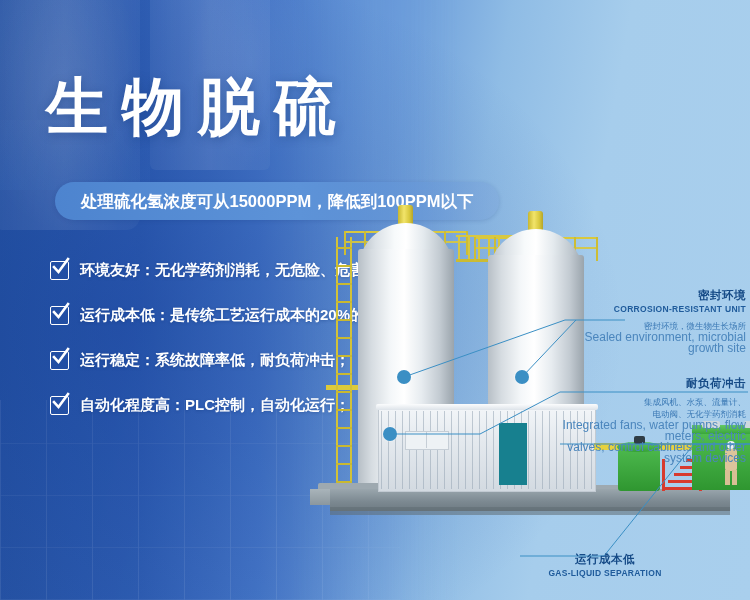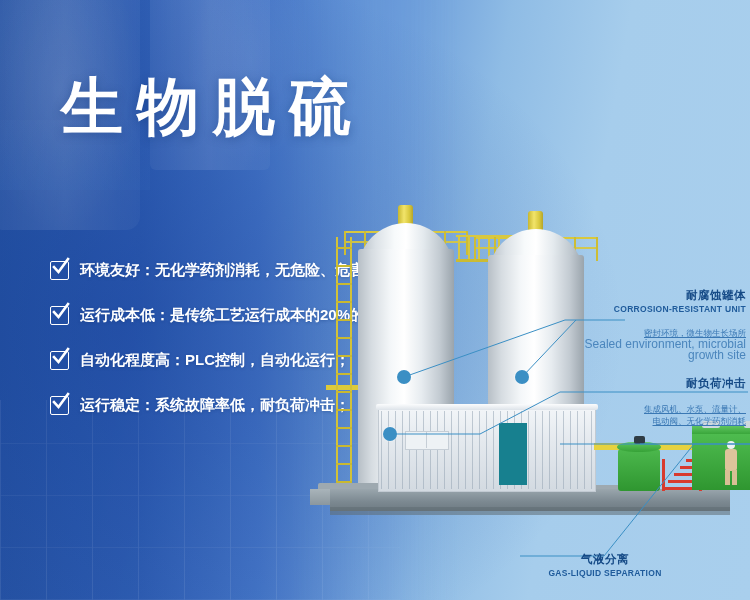--- a/index.html
+++ b/index.html
@@ -42,21 +42,21 @@
       repeating-linear-gradient(90deg,rgba(255,255,255,.9) 0 1px,rgba(255,255,255,0) 1px 46px),
       repeating-linear-gradient(0deg,rgba(255,255,255,.6) 0 1px,rgba(255,255,255,0) 1px 52px);
   }
   .bg-vig{
     position:absolute;inset:0;
     background:radial-gradient(ellipse 700px 520px at 120px 330px, rgba(20,60,150,.38), rgba(20,60,150,0) 72%);
   }
 
   
   .title{
-    position:absolute;left:61px;top:76px;
+    position:absolute;left:46px;top:76px;
     font-size:62px;font-weight:bold;color:#ffffff;letter-spacing:14px;line-height:1;
     text-shadow:0 2px 10px rgba(12,45,110,.35);
     white-space:nowrap;
   }
   .subtitle-pill{
     position:absolute;left:55px;top:182px;
     height:38px;line-height:38px;padding:0 26px;
     border-radius:19px;
     background:linear-gradient(90deg,#4d84cf 0%,#5d93d8 55%,rgba(120,160,215,.35) 100%);
     color:#ffffff;font-size:16.5px;font-weight:bold;white-space:nowrap;
@@ -204,38 +204,39 @@
 
   
   .dot{
     position:absolute;width:14px;height:14px;border-radius:50%;
     background:#3b8fc4;box-shadow:0 0 0 1px rgba(255,255,255,.25);
   }
   .lead{position:absolute;overflow:visible;}
   .callout{position:absolute;text-align:right;}
   .callout .cn{color:#154a86;font-size:11.5px;font-weight:bold;letter-spacing:.5px;line-height:15px;}
   .callout .ce{color:#1f5b9b;font-size:8.5px;font-weight:bold;letter-spacing:.3px;line-height:12px;}
-  .callout .dz{color:#3a78b4;font-size:8.5px;line-height:12px;margin-top:12px;text-decoration:underline;}
+  .callout .dz{color:#3a78b4;font-size:8.5px;line-height:12px;margin-top:5px;}
   .callout .de{color:#4b86bd;font-size:12px;line-height:11px;font-style:normal;}
 </style>
 </head>
 <body>
 
 <div class="stage">
 
   <div class="bg-right"></div>
   <div class="bg-photo">
     <div class="bg-tank t1"></div>
     <div class="bg-tank t2"></div>
     <div class="bg-band"></div>
     <div class="bg-lines"></div>
   </div>
   <div class="bg-vig"></div>
 
   <div class="title">生物脱硫</div>
+  <div class="subtitle-pill">处理硫化氢浓度可从15000PPM，降低到100PPM以下</div>
 
   <div class="bullets">
     <div class="bullet">
       <span class="chk">
         <svg width="20" height="20" viewBox="0 0 20 20">
             <path d="M3 10 L7.5 15 L17 2" fill="none" stroke="#ffffff" stroke-width="2.6" stroke-linecap="square"></path>
           </svg>
       </span>
       <span class="bullet-text">环境友好：无化学药剂消耗，无危险、危害废弃物排放；</span>
     </div>
@@ -246,29 +247,29 @@
           </svg>
       </span>
       <span class="bullet-text">运行成本低：是传统工艺运行成本的20%的费用；</span>
     </div>
     <div class="bullet">
       <span class="chk">
         <svg width="20" height="20" viewBox="0 0 20 20">
             <path d="M3 10 L7.5 15 L17 2" fill="none" stroke="#ffffff" stroke-width="2.6" stroke-linecap="square"></path>
           </svg>
       </span>
-      <span class="bullet-text">自动化程度高：PLC控制，自动化运行；</span>
+      <span class="bullet-text">运行稳定：系统故障率低，耐负荷冲击；</span>
     </div>
     <div class="bullet">
       <span class="chk">
         <svg width="20" height="20" viewBox="0 0 20 20">
             <path d="M3 10 L7.5 15 L17 2" fill="none" stroke="#ffffff" stroke-width="2.6" stroke-linecap="square"></path>
           </svg>
       </span>
-      <span class="bullet-text">运行稳定：系统故障率低，耐负荷冲击；</span>
+      <span class="bullet-text">自动化程度高：PLC控制，自动化运行；</span>
     </div>
   </div>
 
   <div class="illus">
 
     <div class="pipe-top"></div>
     <div class="pipe-y p2"></div>
     <div class="pipe-y p3"></div>
 
     <div class="tank" style="left:58px;top:0;">
@@ -384,30 +385,32 @@
   <svg class="lead" style="left:0;top:0;width:750px;height:600px;">
     <polyline points="404,377 565,320 625,320" fill="none" stroke="#3b8fc4" stroke-width="1"></polyline>
     <polyline points="522,377 576,320" fill="none" stroke="#3b8fc4" stroke-width="1"></polyline>
     <polyline points="390,434 480,434 560,392 748,392" fill="none" stroke="#3b8fc4" stroke-width="1"></polyline>
     <polyline points="793,444 560,444" fill="none" stroke="#3b8fc4" stroke-width="1"></polyline>
     <polyline points="793,444 640,444" fill="none" stroke="#3b8fc4" stroke-width="1"></polyline>
     <polyline points="694,444 604,556 520,556" fill="none" stroke="#3b8fc4" stroke-width="1"></polyline>
   </svg>
 
   <div class="callout" style="left:560px;top:288px;width:186px;">
-    <div class="cn">耐腐蚀罐体</div>
+    <div class="cn">密封环境</div>
     <div class="ce">CORROSION-RESISTANT UNIT</div>
     <div class="dz">密封环境，微生物生长场所</div>
     <div class="de">Sealed environment, microbial growth site</div>
   </div>
 
   <div class="callout" style="left:556px;top:376px;width:190px;">
     <div class="cn">耐负荷冲击</div>
     <div class="dz" style="white-space:pre-line">集成风机、水泵、流量计、
 电动阀、无化学药剂消耗</div>
+    <div class="de" style="white-space:pre-line">Integrated fans, water pumps, flow meters, electric
+valves, control cabinets and other system devices</div>
   </div>
 
   <div class="callout" style="left:520px;top:552px;width:170px;text-align:center;">
-    <div class="cn">气液分离</div>
+    <div class="cn">运行成本低</div>
     <div class="ce">GAS-LIQUID SEPARATION</div>
   </div>
 
 </div>
 
 </body></html>

